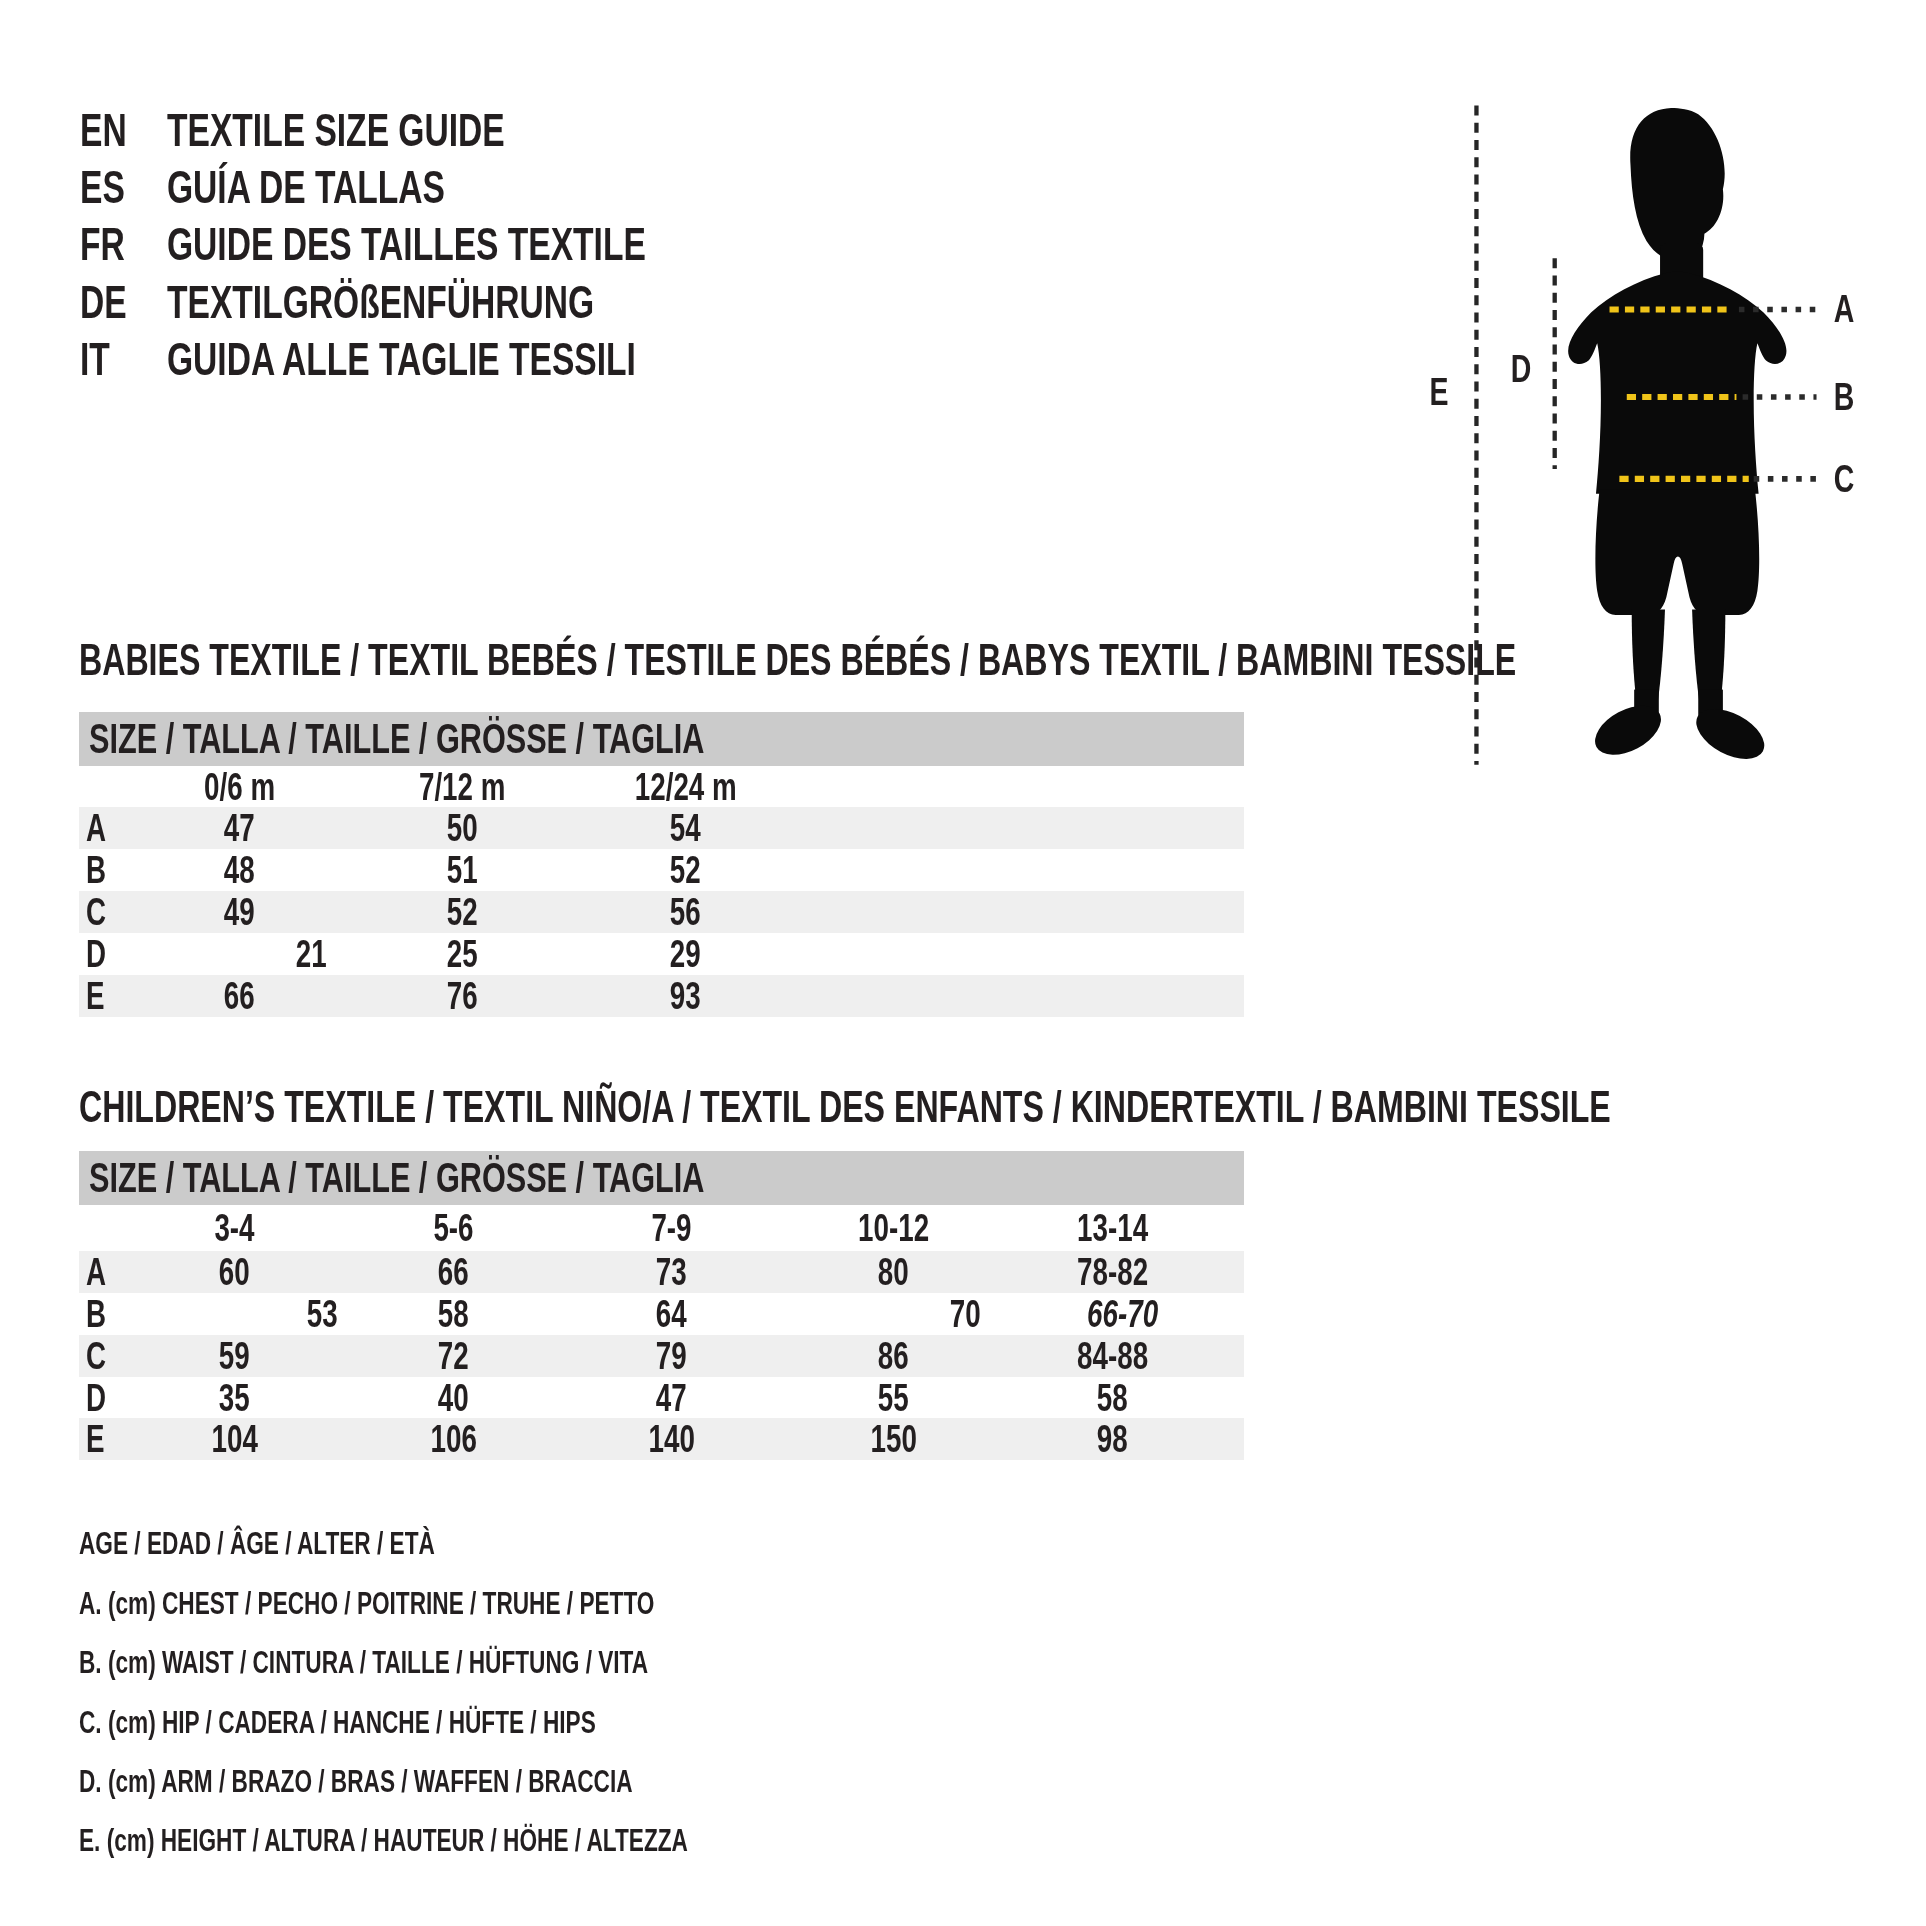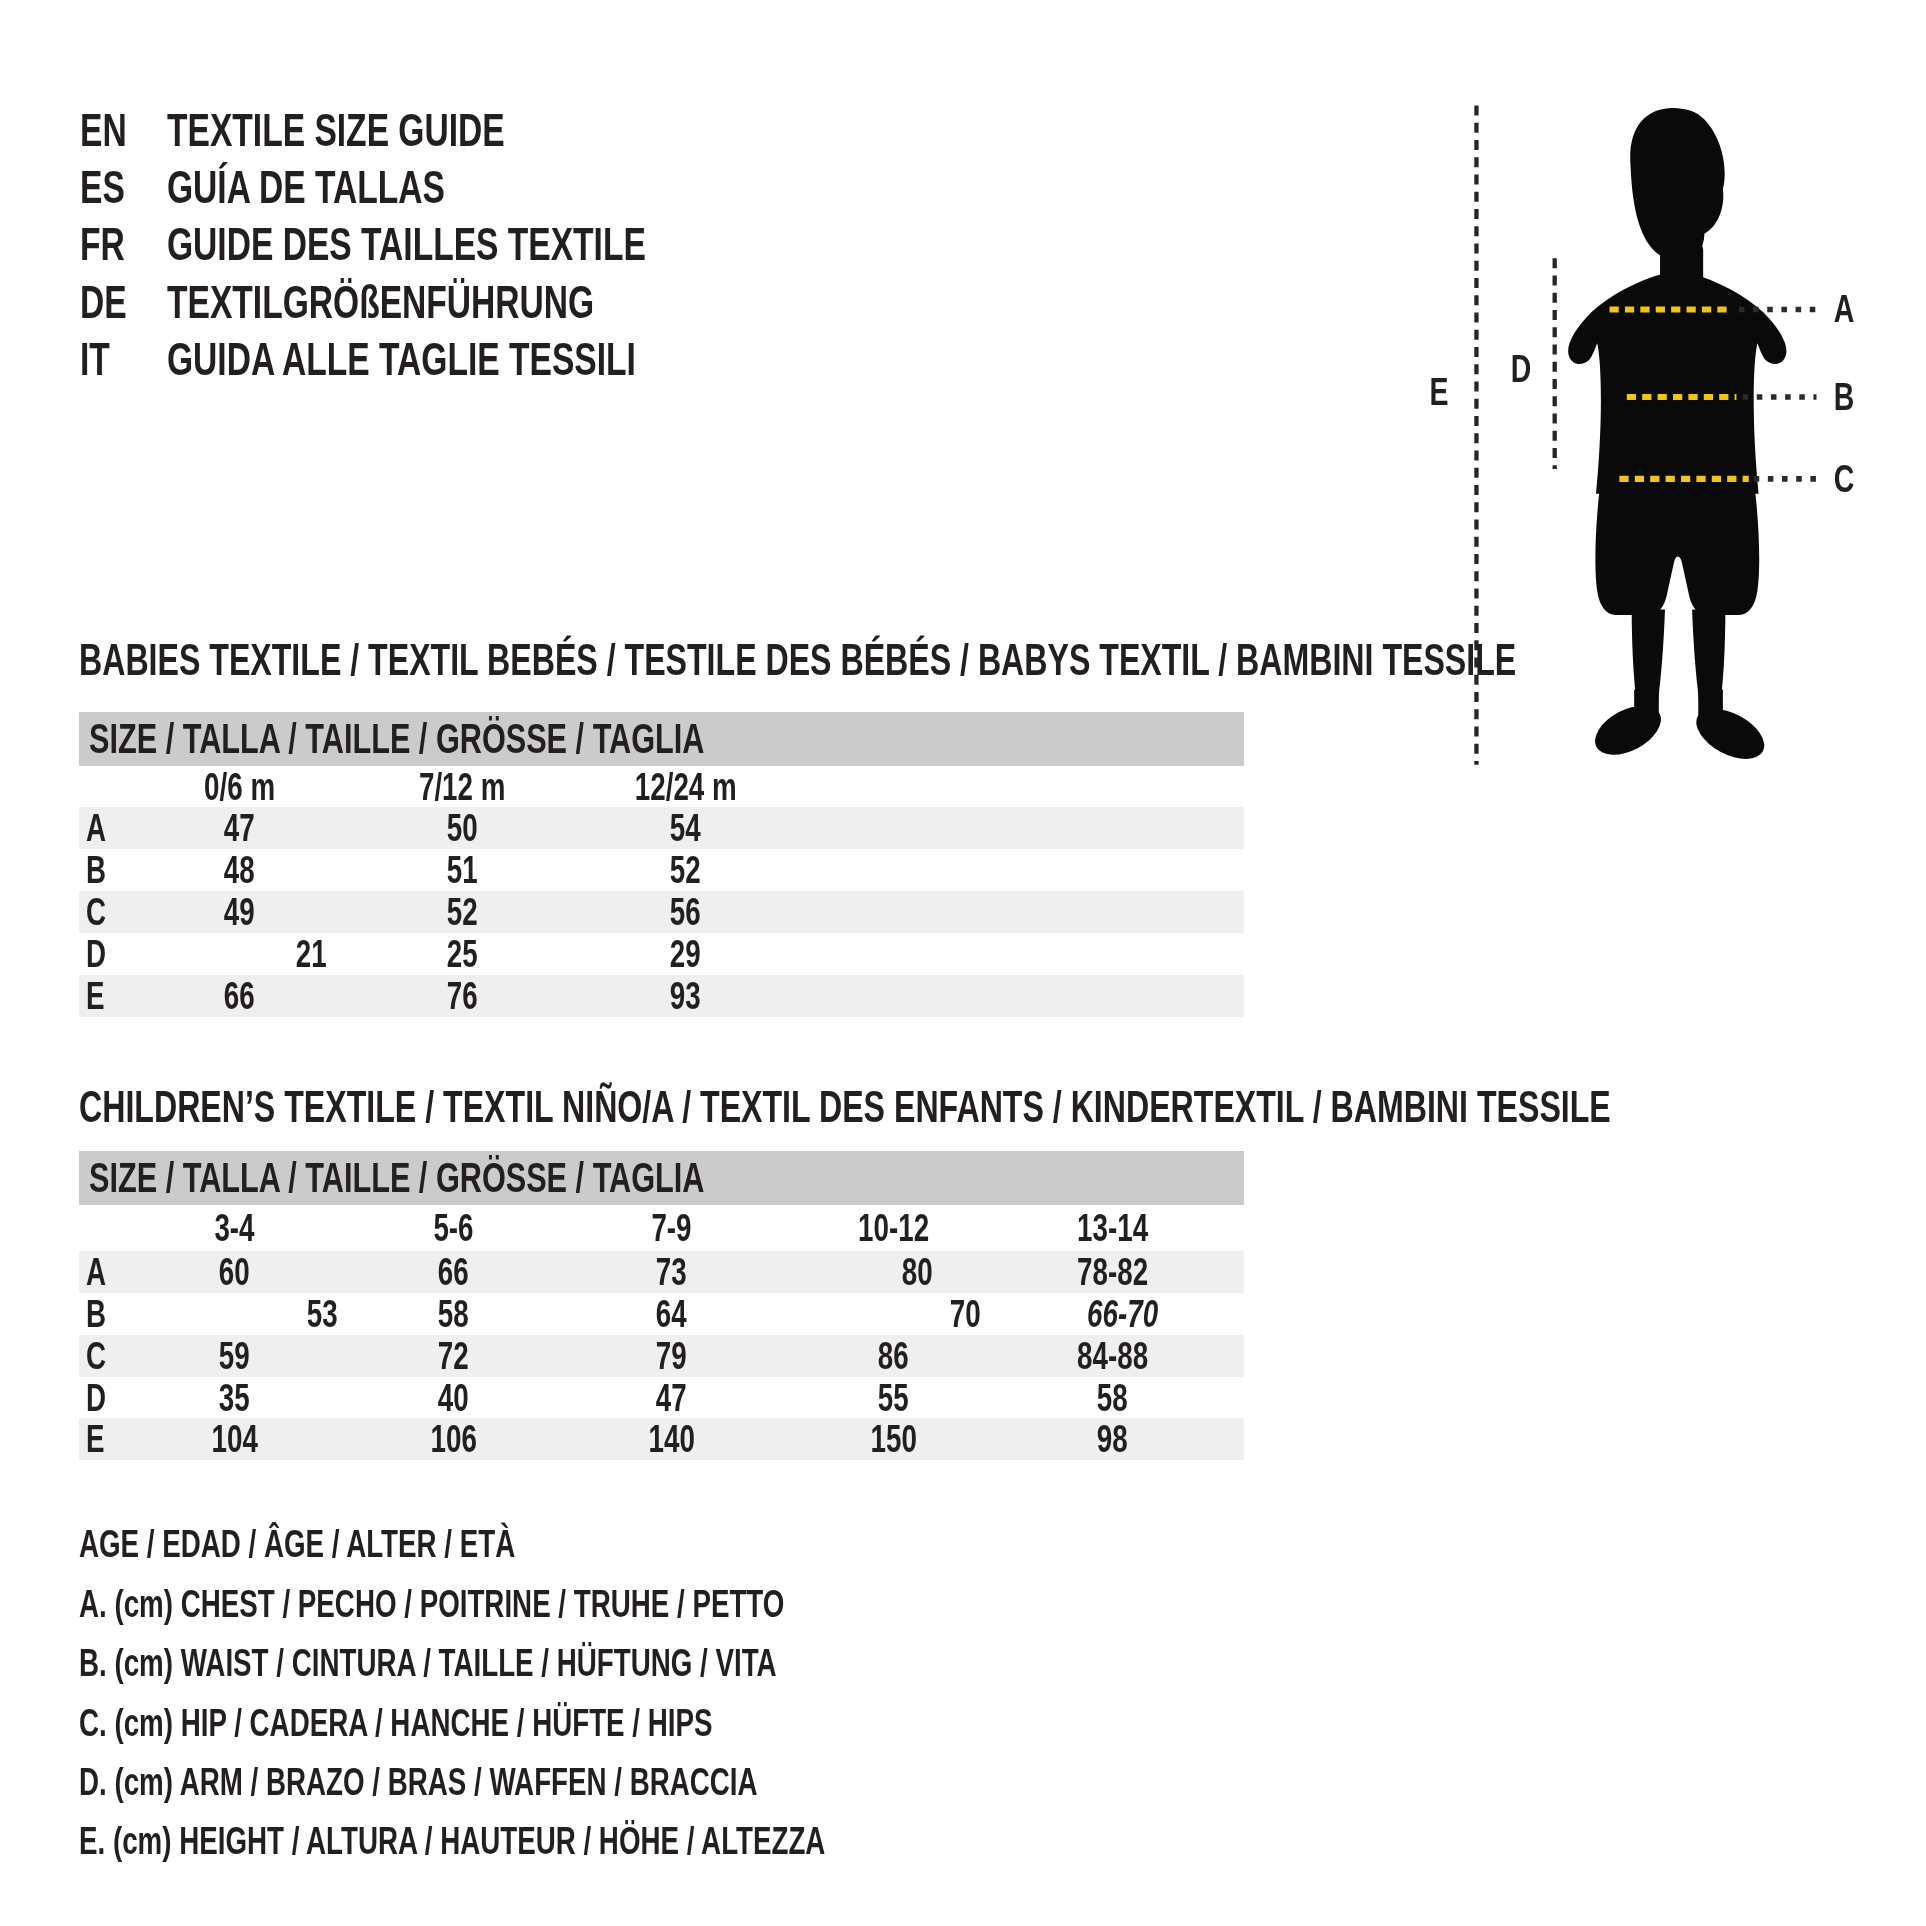--- a/index.html
+++ b/index.html
@@ -25,21 +25,21 @@
   .size-bar .txt{position:absolute;left:10px;top:0;line-height:54px;font-size:42px;}
   
   .trow{position:absolute;left:79px;width:1165px;height:42px;}
   .trow.alt{background:#efefef;}
   .rlabel{position:absolute;left:7.4px;top:0;line-height:42px;font-size:38px;}
   .cell{position:absolute;top:0;width:185px;height:42px;line-height:42px;
         text-align:center;font-size:38px;}
   .colhead{height:39px;}
   .colhead .cell{line-height:39px;}
   
-  .legend-line{position:absolute;left:79px;font-size:38px;line-height:44px;}
+  .legend-line{position:absolute;left:79px;font-size:31px;line-height:44px;}
   
   .fig-label{position:absolute;width:49px;height:44px;line-height:44px;
              text-align:center;font-size:39px;}
 </style>
 </head>
 <body>
 
 <div>
   <div class="lang-row" style="top:102px;">
     <span class="lang-code"><span class="cond">EN</span></span>
@@ -212,21 +212,21 @@
     <div class="cell" style="left:500px;"><span class="condc">7-9</span></div>
     <div class="cell" style="left:722px;"><span class="condc">10-12</span></div>
     <div class="cell" style="left:941px;"><span class="condc">13-14</span></div>
   </div>
 
   <div class="trow alt" style="top:1251px;">
     <span class="rlabel"><span class="cond">A</span></span>
     <div class="cell" style="left:63px;"><span class="condc">60</span></div>
     <div class="cell" style="left:282px;"><span class="condc">66</span></div>
     <div class="cell" style="left:500px;"><span class="condc">73</span></div>
-    <div class="cell" style="left:746px;"><span class="condc">80</span></div>
+    <div class="cell" style="left:722px;"><span class="condc">80</span></div>
     <div class="cell" style="left:941px;"><span class="condc">78-82</span></div>
   </div>
   <div class="trow" style="top:1293px;">
     <span class="rlabel"><span class="cond">B</span></span>
     <div class="cell" style="left:79px;text-align:right;"><span class="condc">53</span></div>
     <div class="cell" style="left:282px;"><span class="condc">58</span></div>
     <div class="cell" style="left:500px;"><span class="condc">64</span></div>
     <div class="cell" style="left:722px;text-align:right;"><span class="condc">70</span></div>
     <div class="cell" style="left:951px;font-style:italic;"><span class="condc">66-70</span></div>
   </div>

